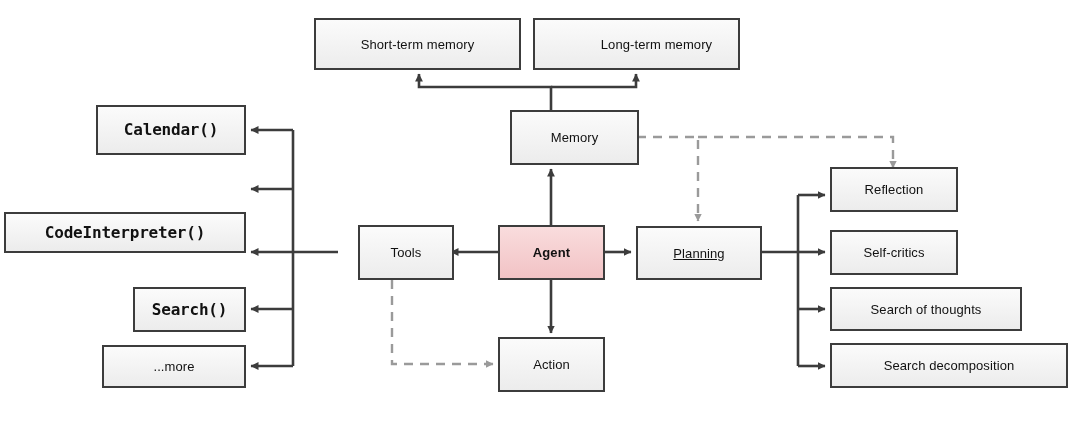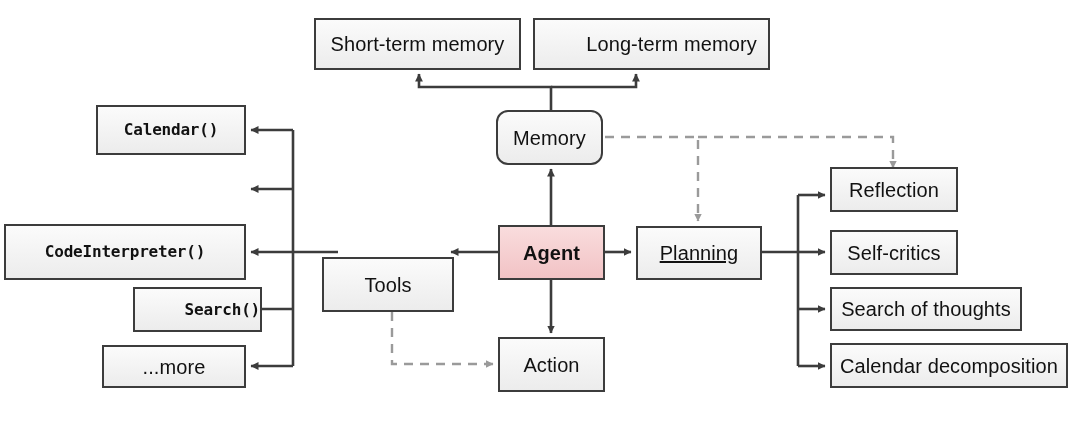--- a/index.html
+++ b/index.html
@@ -11,21 +11,21 @@
     overflow:hidden;
   }
   #wires{position:absolute;left:0;top:0;width:1080px;height:428px;}
   .node{
     position:absolute;
     box-sizing:border-box;
     border:2px solid #3c3c3c;
     background:linear-gradient(180deg,#fbfbfb 0%,#ececec 100%);
     display:flex;align-items:center;justify-content:center;
     color:#111111;
-    font-size:20px;
+    font-size:13px;
     line-height:1;
     letter-spacing:.1px;
     white-space:nowrap;
   }
   .node.mono{
     font-family:"DejaVu Sans Mono","Liberation Mono",monospace;
     font-weight:700;
     font-size:16px;
     letter-spacing:-.2px;
   }
@@ -85,70 +85,70 @@
       <path d="M698,137 L893,137 L893,168" marker-end="url(#ahd)"></path>
 
       <path d="M392,280 L392,364 L493,364" marker-end="url(#ahd)"></path>
     </g>
   </svg>
 
   <div class="node" style="left:314px;top:18px;width:207px;height:52px;">
     <span>Short-term memory</span>
   </div>
 
-  <div class="node" style="left:533px;top:18px;width:237px;height:52px;padding-left:40px;">
+  <div class="node" style="left:533px;top:18px;width:207px;height:52px;padding-left:40px;">
     <span>Long-term memory</span>
   </div>
 
-  <div class="node" style="left:496px;top:110px;width:107px;height:55px;border-radius:12px;">
+  <div class="node" style="left:510px;top:110px;width:129px;height:55px;">
     <span>Memory</span>
   </div>
 
   <div class="node agent" style="left:498px;top:225px;width:107px;height:55px;">
     <span>Agent</span>
   </div>
 
-  <div class="node" style="left:322px;top:225px;width:132px;height:55px;margin-top:32px;">
+  <div class="node" style="left:358px;top:225px;width:96px;height:55px;">
     <span>Tools</span>
   </div>
 
   <div class="node" style="left:498px;top:337px;width:107px;height:55px;align-items:center;">
     <span>Action</span>
   </div>
 
   <div class="node" style="left:636px;top:226px;width:126px;height:54px;text-decoration:underline;">
     <span>Planning</span>
   </div>
 
   <div class="node mono" style="left:96px;top:105px;width:150px;height:50px;">
     <span>Calendar()</span>
   </div>
 
 
-  <div class="node mono" style="left:4px;top:224px;width:242px;height:56px;">
+  <div class="node mono" style="left:4px;top:212px;width:242px;height:41px;">
     <span>CodeInterpreter()</span>
   </div>
 
-  <div class="node mono" style="left:133px;top:287px;width:129px;height:45px;justify-content:flex-end;">
+  <div class="node mono" style="left:133px;top:287px;width:113px;height:45px;">
     <span>Search()</span>
   </div>
 
   <div class="node" style="left:102px;top:345px;width:144px;height:43px;">
     <span>...more</span>
   </div>
 
   <div class="node" style="left:830px;top:167px;width:128px;height:45px;">
     <span>Reflection</span>
   </div>
 
   <div class="node" style="left:830px;top:230px;width:128px;height:45px;">
     <span>Self-critics</span>
   </div>
 
   <div class="node" style="left:830px;top:287px;width:192px;height:44px;">
     <span>Search of thoughts</span>
   </div>
 
   <div class="node" style="left:830px;top:343px;width:238px;height:45px;">
-    <span>Calendar decomposition</span>
+    <span>Search decomposition</span>
   </div>
 
 </div>
 
 </body></html>

